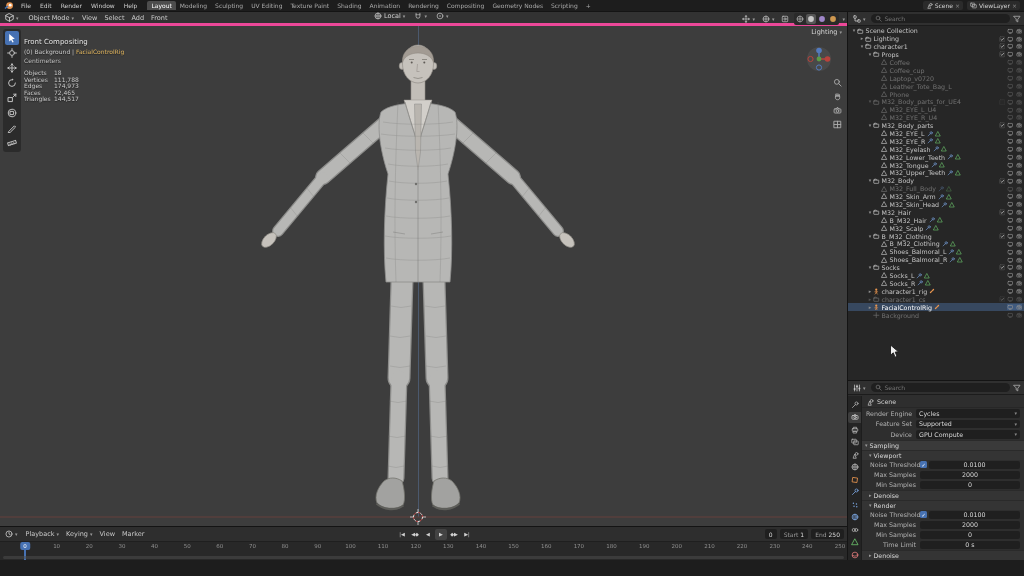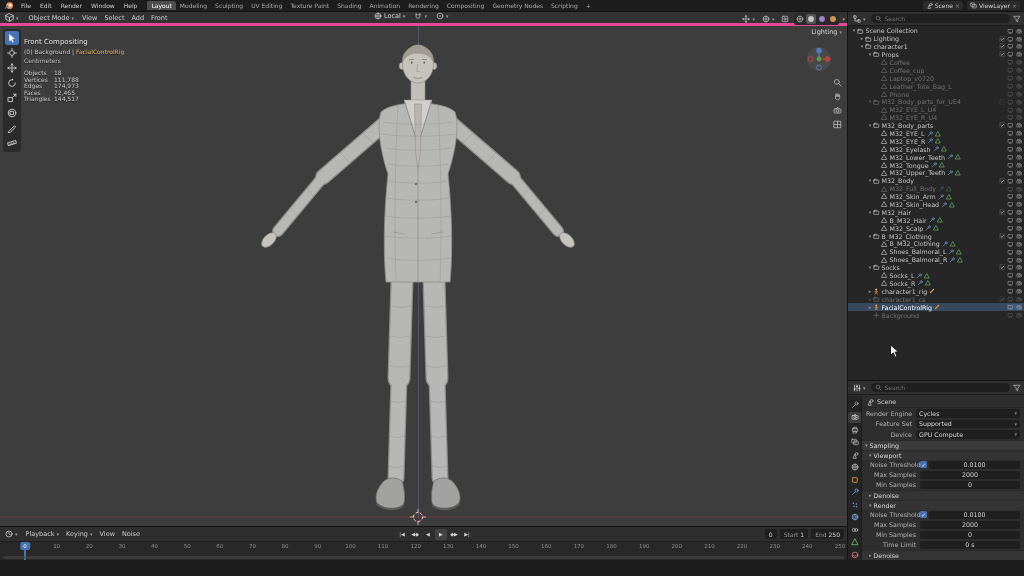--- a/index.html
+++ b/index.html
@@ -1868,21 +1868,21 @@
               <circle cx="5" cy="5" r="3.8"></circle>
               <path d="M5 2.6V5l1.8 1.2"></path>
             </svg>
           </span>
           <span class="caret">▾</span>
         </span>
       <nav class="tl-menus" id="tl-menus">
           <span>Playback <span class="caret">▾</span></span>
           <span>Keying <span class="caret">▾</span></span>
           <span>View</span>
-          <span>Noise</span>
+          <span>Marker</span>
         </nav>
       <div id="transport">
           <span class="tbtn">|◀</span>
           <span class="tbtn">◀◆</span>
           <span class="tbtn">◀</span>
           <span class="tbtn play">▶</span>
           <span class="tbtn">◆▶</span>
           <span class="tbtn">▶|</span>
         </div>
       <div class="tl-fields">

